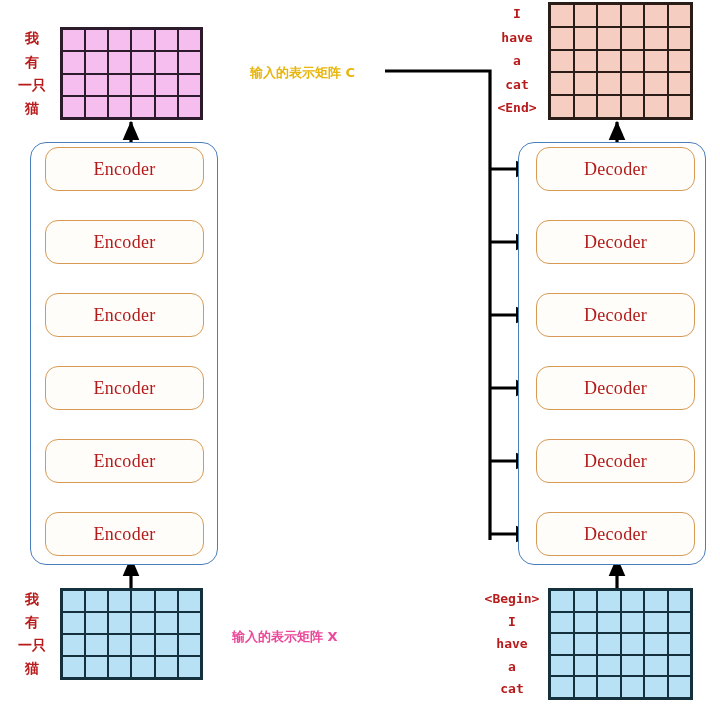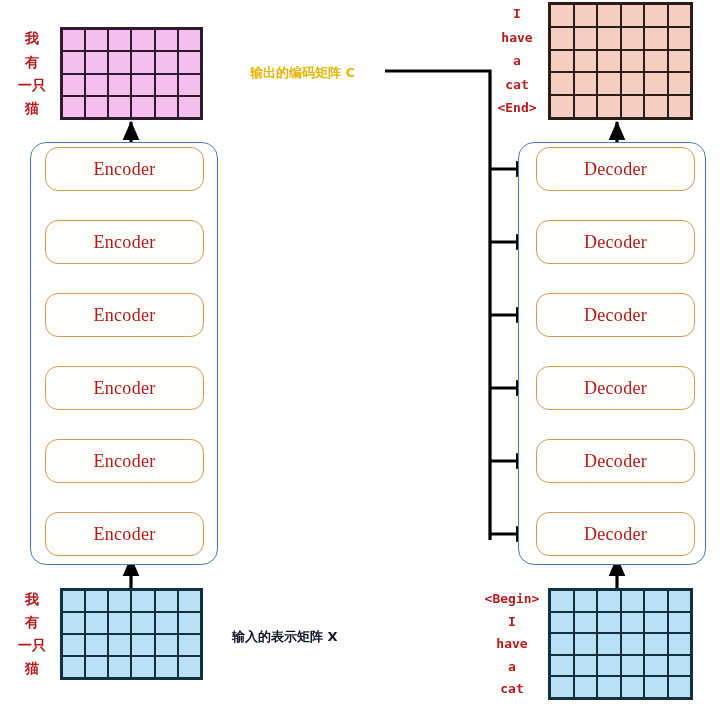--- a/index.html
+++ b/index.html
@@ -91,21 +91,21 @@
 
   
   .caption {
     position: absolute;
     font-family: "DejaVu Sans", sans-serif;
     font-size: 13px;
     font-weight: bold;
     white-space: nowrap;
   }
   .caption.gold { color: #e8b50b; }
-  .caption.teal { color: #0f172a; }
+  .caption.teal { color: #ec4899; }
 
   
   #arrows {
     position: absolute;
     left: 0; top: 0;
     width: 720px; height: 713px;
     pointer-events: none;
   }
 </style>
 </head>
@@ -174,21 +174,21 @@
       <div class="cell" style="background: rgb(246, 189, 239);"></div>
       <div class="cell" style="background: rgb(246, 189, 239);"></div>
       <div class="cell" style="background: rgb(246, 189, 239);"></div>
       <div class="cell" style="background: rgb(246, 189, 239);"></div>
       <div class="cell" style="background: rgb(246, 189, 239);"></div>
       <div class="cell" style="background: rgb(246, 189, 239);"></div>
       <div class="cell" style="background: rgb(246, 189, 239);"></div>
       <div class="cell" style="background: rgb(246, 189, 239);"></div>
     </div>
 
-  <div class="caption gold" style="left:250px; top:64px;">输出的编码矩阵 C</div>
+  <div class="caption gold" style="left:250px; top:64px;">输入的表示矩阵 C</div>
 
   <div class="token-col latin" style="left:488px; top:2px; width:58px; height:118px;">
       <span class="tok">I</span>
       <span class="tok">have</span>
       <span class="tok">a</span>
       <span class="tok">cat</span>
       <span class="tok">&lt;End&gt;</span>
     </div>
 
   <div class="matrix salmon" style="left: 548px; top: 2px; width: 145px; height: 118px; grid-template-columns: repeat(6, 1fr); grid-template-rows: repeat(5, 1fr);">

